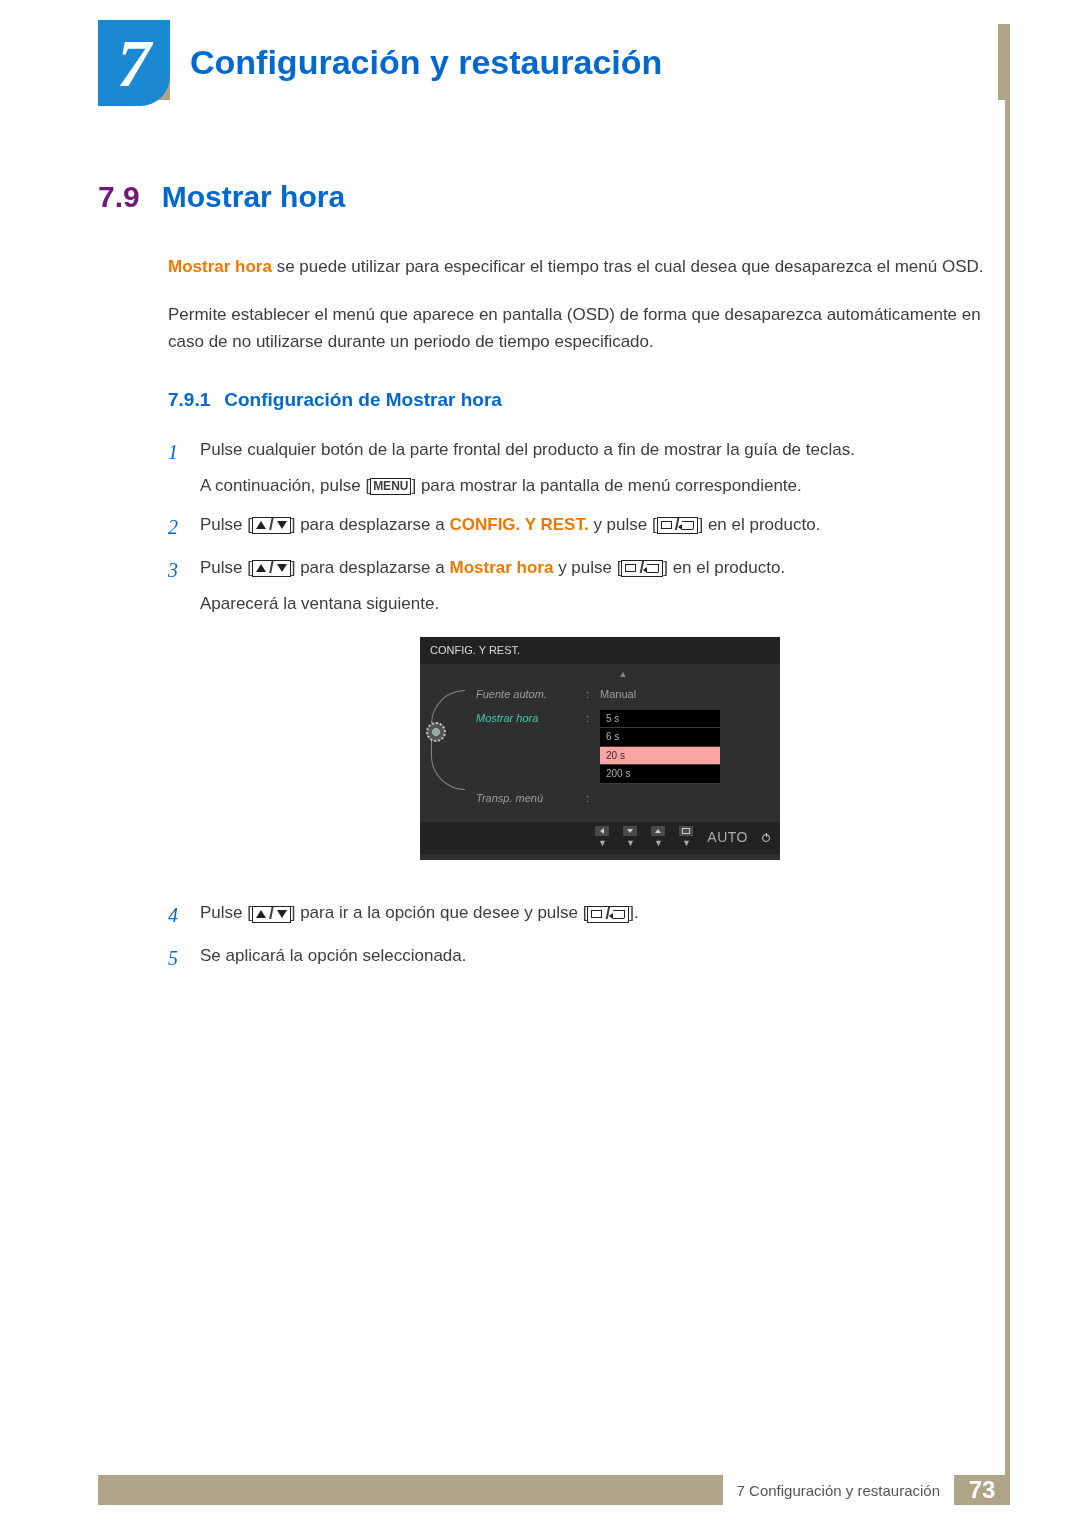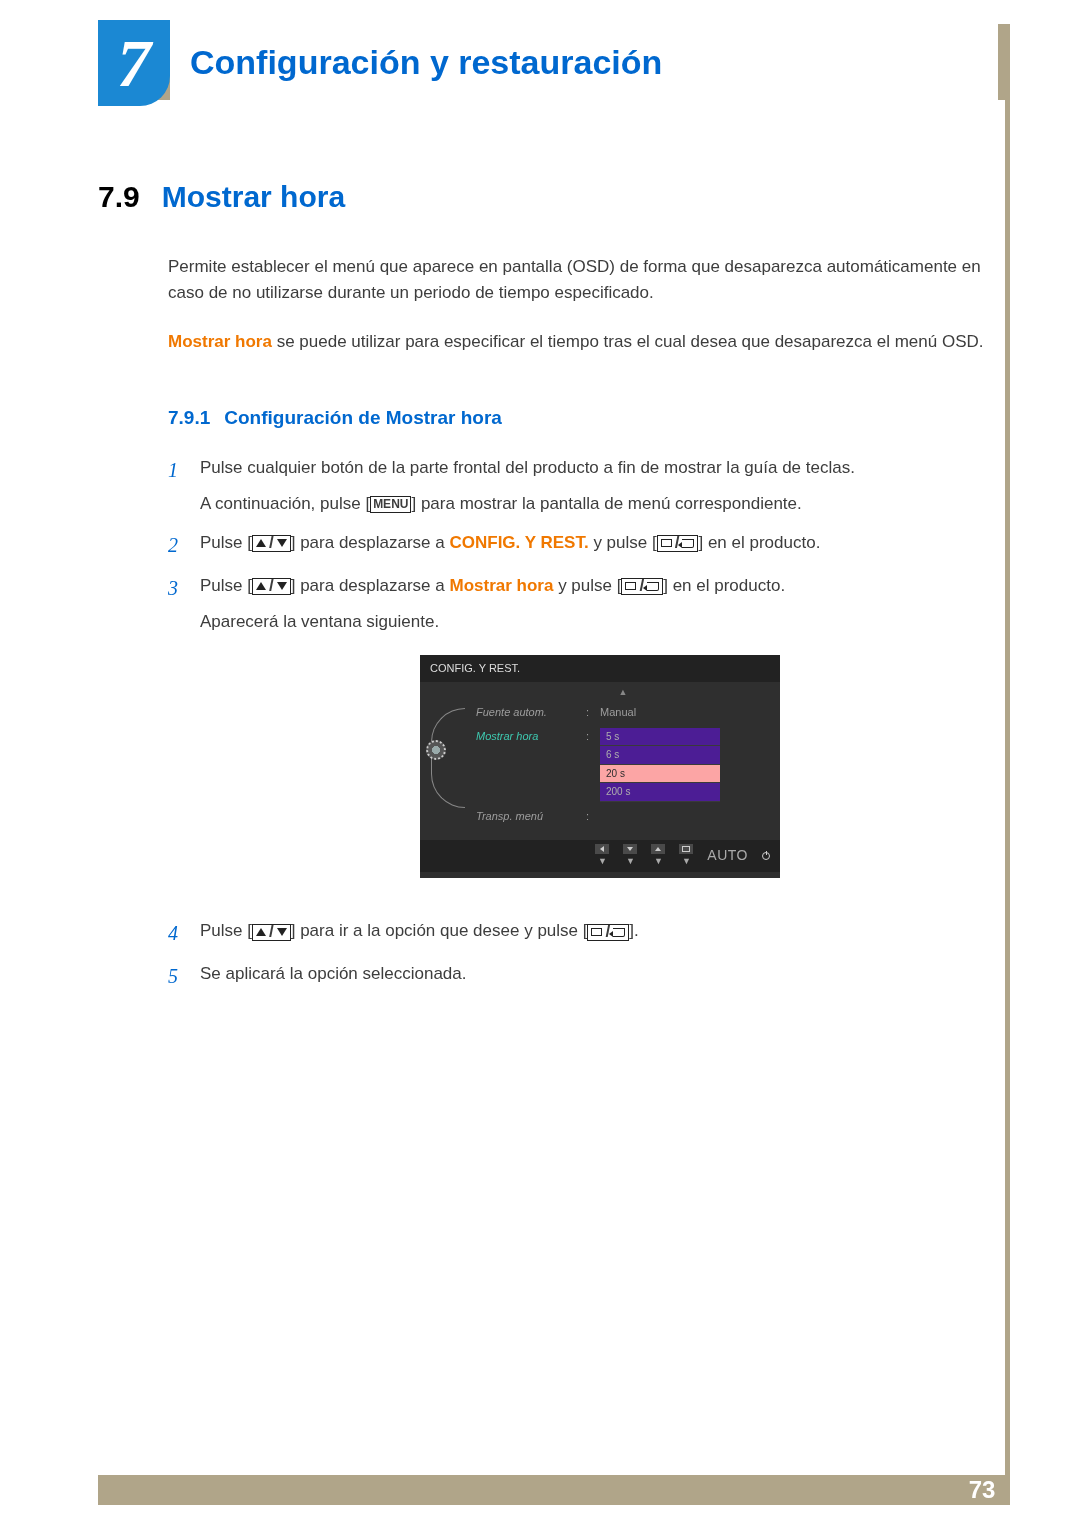--- a/index.html
+++ b/index.html
@@ -58,41 +58,41 @@
     top: 180px;
     left: 98px;
     right: 80px;
   }
   .section-row {
     display: flex;
     gap: 22px;
     margin-bottom: 40px;
   }
   .section-num {
-    color: #000000;
+    color: #701a75;
     font-size: 30px;
     font-weight: bold;
   }
   .section-title {
     color: #0068cf;
     font-size: 30px;
     font-weight: bold;
   }
   .body-text {
     margin-left: 70px;
     font-size: 17px;
     line-height: 1.55;
     color: #3d3d3d;
     margin-bottom: 22px;
   }
   .highlight-orange { color: #f07800; font-weight: bold; }
   .subsection-row {
     display: flex;
     gap: 14px;
-    margin-top: 52px;
+    margin-top: 34px;
     margin-left: 70px;
     margin-bottom: 26px;
   }
   .subsection-num {
     color: #0068cf;
     font-size: 19px;
     font-weight: bold;
   }
   .subsection-title {
     color: #0068cf;
@@ -231,21 +231,21 @@
     color: #9d9d9d;
     padding: 3px 0;
   }
   .osd-row .lbl { width: 110px; font-style: italic; }
   .osd-row .colon { width: 14px; }
   .osd-row.active .lbl { color: #3ec9b0; }
   .osd-values {
     width: 120px;
   }
   .osd-opt {
-    background: #4c1d95;
+    background: #000000;
     color: #aeaeae;
     font-size: 10px;
     padding: 1px 6px;
     border-bottom: 1px solid #3a3a3a;
   }
   .osd-opt.sel { background: #fca5a5; color: #2b2b2b; }
   .osd-bottom {
     background: #222;
     display: flex;
     justify-content: flex-end;
@@ -317,24 +317,24 @@
 </div>
 <div class="chapter-title">Configuración y restauración</div>
 <div class="side-strip"></div>
 
 <div class="content">
   <div class="section-row">
     <div class="section-num">7.9</div>
     <div class="section-title">Mostrar hora</div>
   </div>
 
-  <p class="body-text">Permite establecer el menú que aparece en pantalla (OSD) de forma que desaparezca automáticamente en caso de no utilizarse durante un periodo de tiempo especificado.</p>
   <p class="body-text">
     <span class="highlight-orange">Mostrar hora</span><span> se puede utilizar para especificar el tiempo tras el cual desea que desaparezca el menú OSD.</span>
   </p>
+  <p class="body-text">Permite establecer el menú que aparece en pantalla (OSD) de forma que desaparezca automáticamente en caso de no utilizarse durante un periodo de tiempo especificado.</p>
 
   <div class="subsection-row">
     <div class="subsection-num">7.9.1</div>
     <div class="subsection-title">Configuración de Mostrar hora</div>
   </div>
 
   <div class="steps">
 
     <div class="step">
       <div class="step-num">1</div>
@@ -459,14 +459,15 @@
 
     <div class="step">
       <div class="step-num">5</div>
       <div class="step-body">Se aplicará la opción seleccionada.</div>
     </div>
 
   </div>
 </div>
 
 <div class="footer-bar">
+  <div class="footer-text">7 Configuración y restauración</div>
   <div class="page-box">73</div>
 </div>
 
 </body></html>

